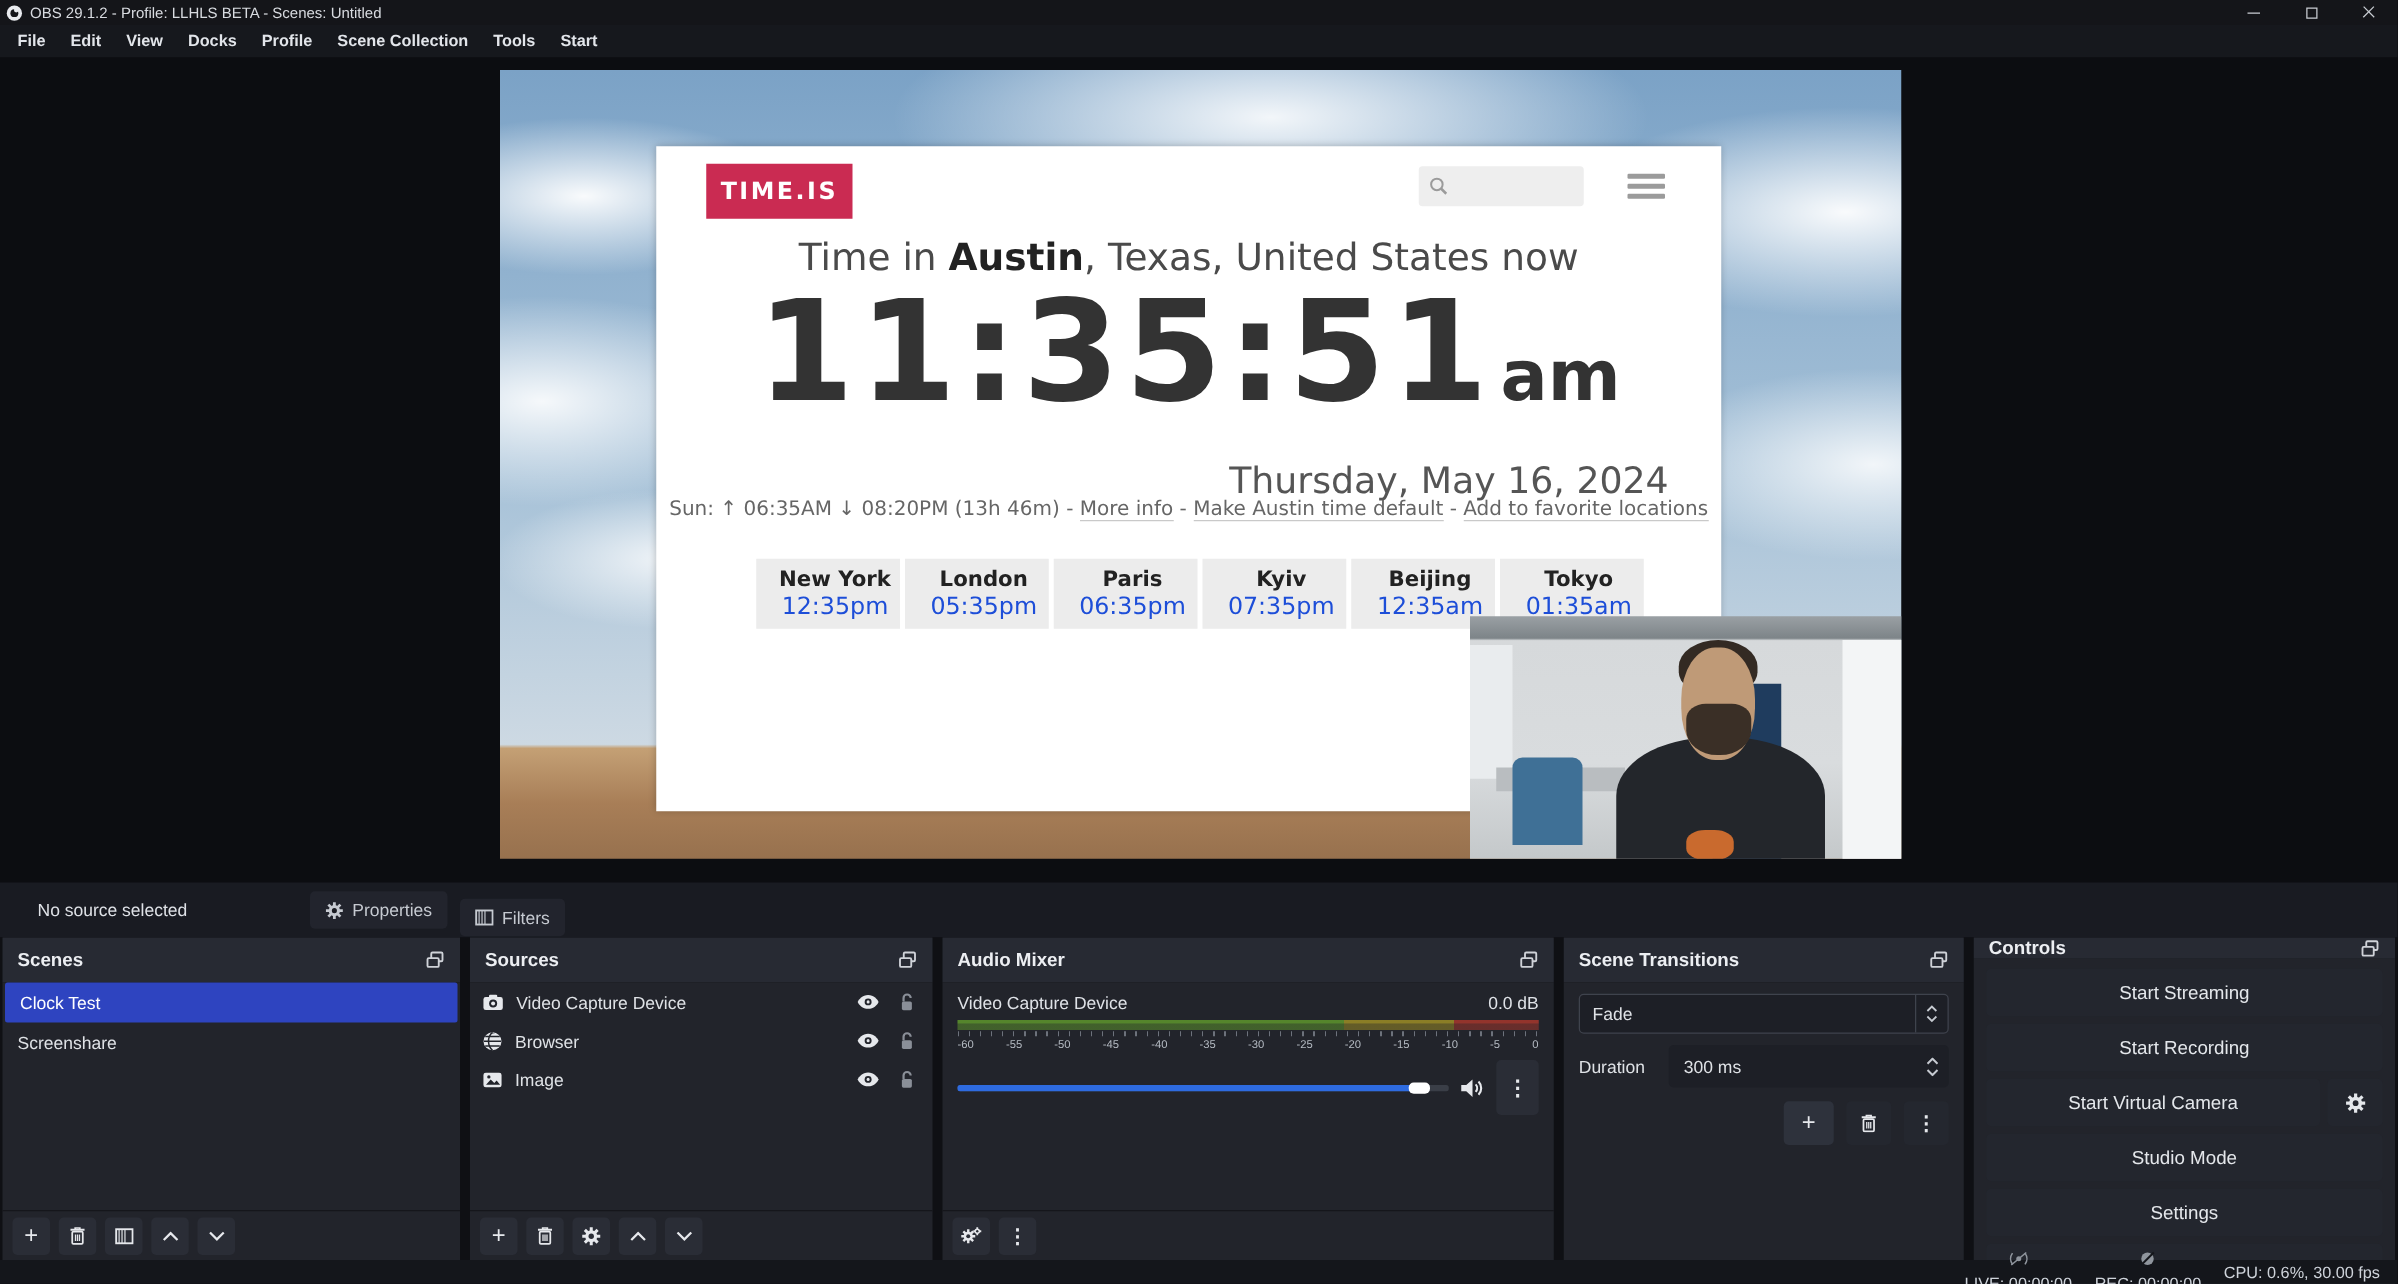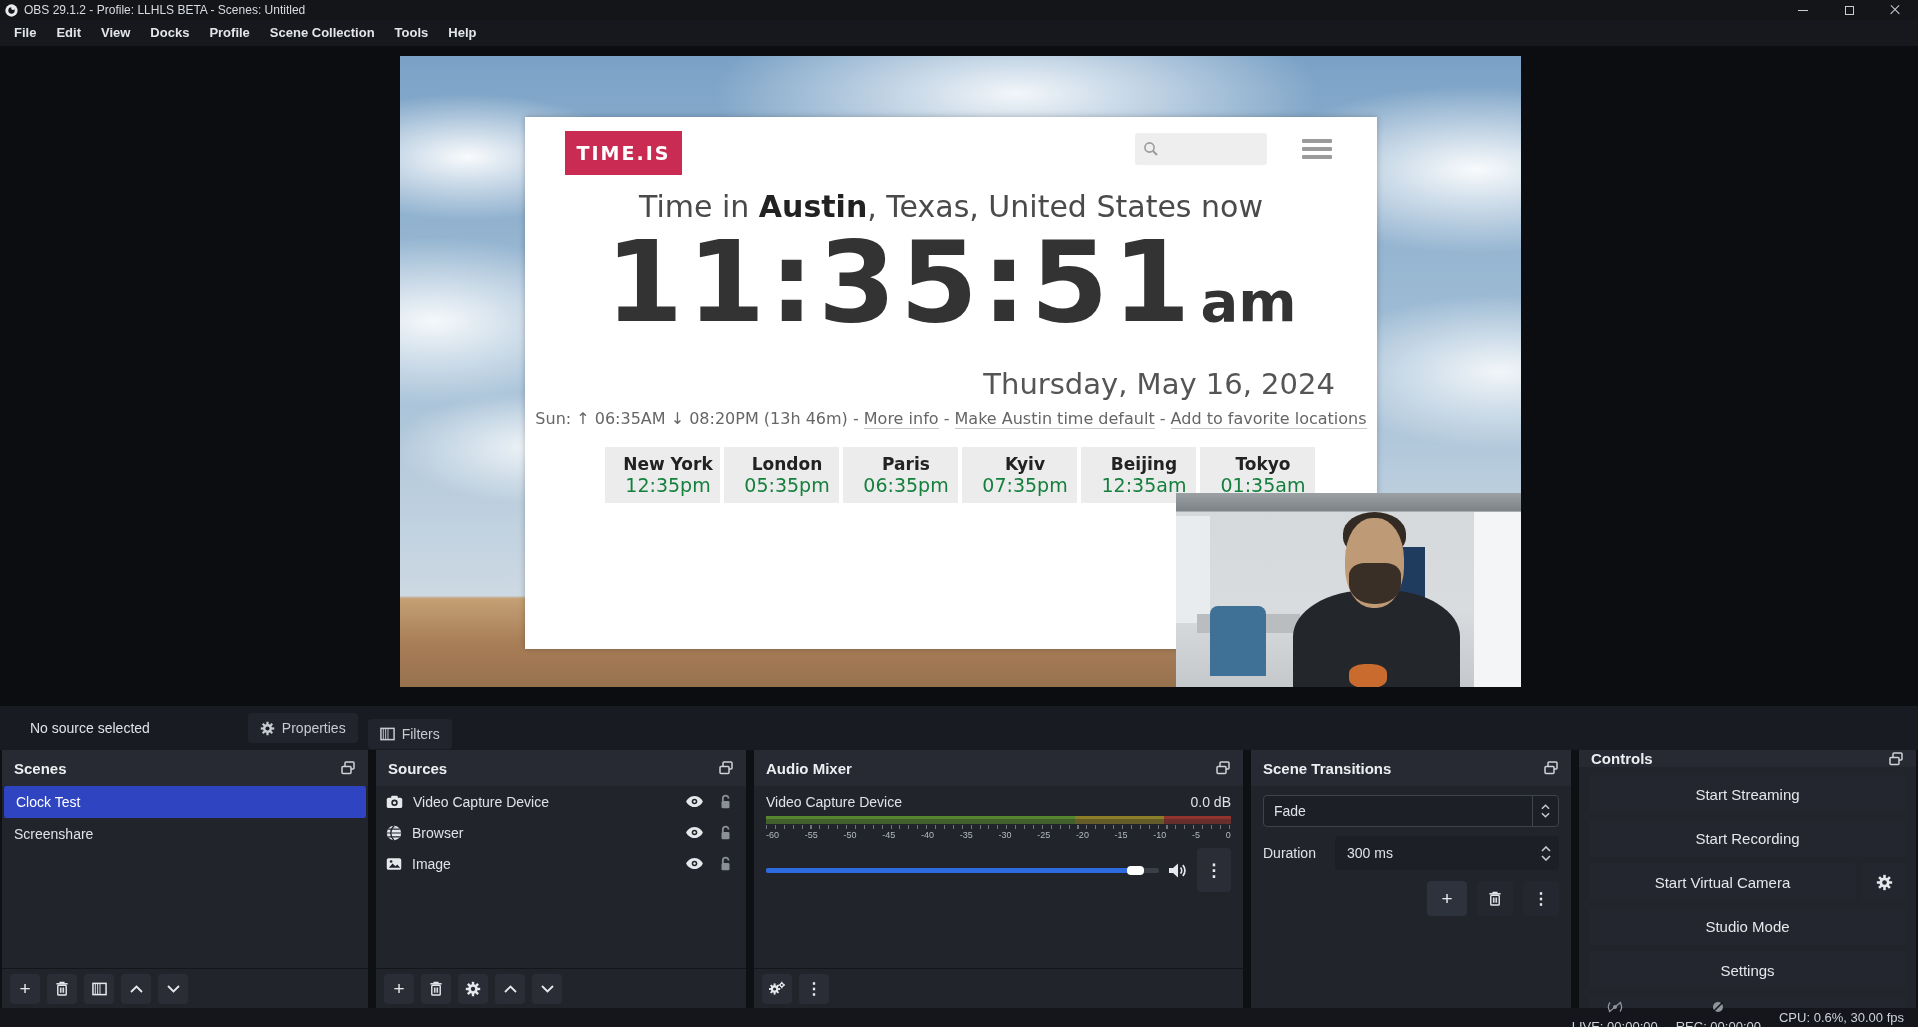--- a/index.html
+++ b/index.html
@@ -48,26 +48,26 @@
   .ti-burger { position:absolute; right:45px; top:22px; width:30px; height:20px; display:flex;
     flex-direction:column; justify-content:space-between; }
   .ti-burger div { height:4px; background:#9b9b9b; border-radius:1px; }
   .ti-h1 { position:absolute; left:0; top:72px; width:100%; text-align:center; font-size:30px; color:#4a4a4a; }
   .ti-h1 b { color:#222; }
   .ti-clock { position:absolute; left:0; top:100px; width:100%; text-align:center; font-weight:bold;
     color:#333; white-space:nowrap; }
   .ti-clock .t { font-size:112px; letter-spacing:4px; }
   .ti-clock .ampm { font-size:56px; margin-left:6px; }
   .ti-date { position:absolute; right:42px; top:250px; font-size:29px; color:#555; }
-  .ti-sun { position:absolute; left:0; top:292px; width:100%; text-align:center; font-size:16px; color:#666; }
+  .ti-sun { position:absolute; left:0; top:280px; width:100%; text-align:center; font-size:16px; color:#666; }
   .ti-sun a { color:#666; text-decoration:none; border-bottom:1px solid #c9c9c9; }
   .ti-cities { position:absolute; left:80px; top:330px; display:flex; gap:4px; }
   .ti-city { width:115px; height:56px; background:#ececec; text-align:center; padding-top:7px;padding-left:11px; }
   .ti-city .n { font-size:17px; font-weight:bold; color:#222; }
-  .ti-city .tm { font-size:19px; color:#15803d; }
+  .ti-city .tm { font-size:19px; color:#1d4ed8; }
 
   
   .webcam { position:absolute; left:69.2%; top:69.2%; width:30.9%; height:30.9%; overflow:hidden;
     background:linear-gradient(#9aa0a4 0%, #7d8488 9%, #d6d9db 10%, #d9dcde 60%, #c4c8ca 100%); }
   .wc-window { position:absolute; right:0; top:10%; width:14%; height:90%; background:#f3f5f6; }
   .wc-window2 { position:absolute; left:0; top:12%; width:10%; height:55%; background:#e9ecee; }
   .wc-navy { position:absolute; left:56%; top:28%; width:16%; height:72%; background:#1f3c5e; }
   .wc-desk { position:absolute; left:6%; top:62%; width:30%; height:10%; background:#b9bdc0; }
   .wc-chair { position:absolute; left:10%; top:58%; width:16%; height:36%; background:#3f7096; border-radius:8px 8px 0 0; }
   .wc-person { position:absolute; left:34%; top:50%; width:48%; height:52%; background:#23262b;
@@ -186,21 +186,21 @@
   </div>
 
   <div class="menubar">
     <span class="menuitem">File</span>
     <span class="menuitem">Edit</span>
     <span class="menuitem">View</span>
     <span class="menuitem">Docks</span>
     <span class="menuitem">Profile</span>
     <span class="menuitem">Scene Collection</span>
     <span class="menuitem">Tools</span>
-    <span class="menuitem">Help</span>
+    <span class="menuitem">Start</span>
   </div>
 
   <div class="previewarea">
     <div class="video">
 
       <div class="browser">
         <div class="ti-logo" style="background:#ca2b52">TIME.IS</div>
         <div class="ti-search">
           <svg width="16" height="16" viewBox="0 0 16 16">
             <circle cx="6.5" cy="6.5" r="4.6" fill="none" stroke="#9b9b9b" stroke-width="1.6"></circle>

